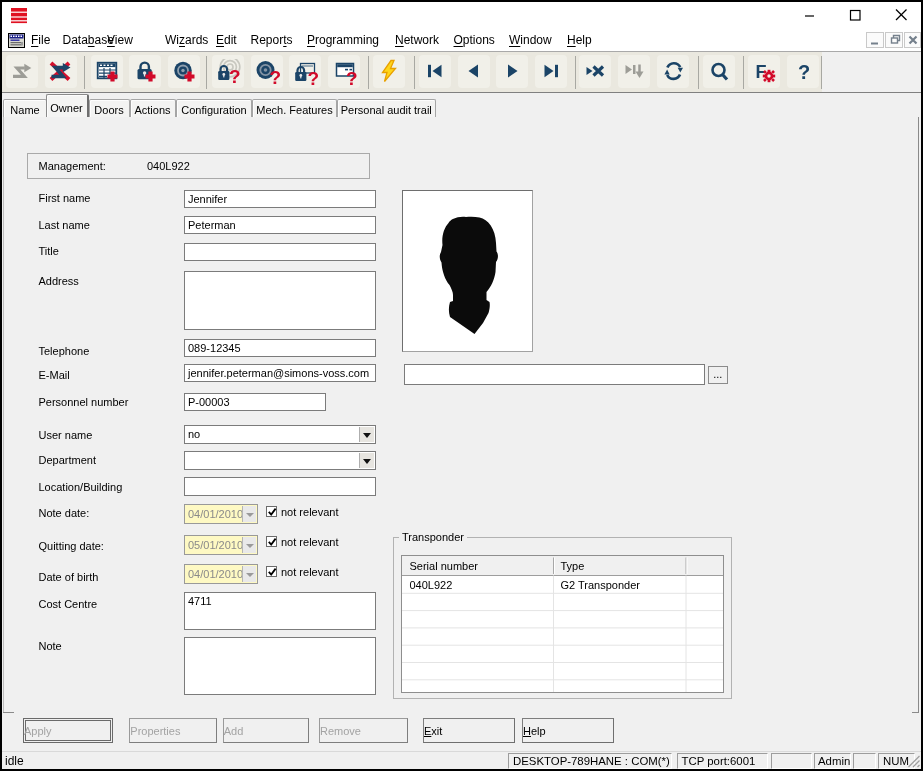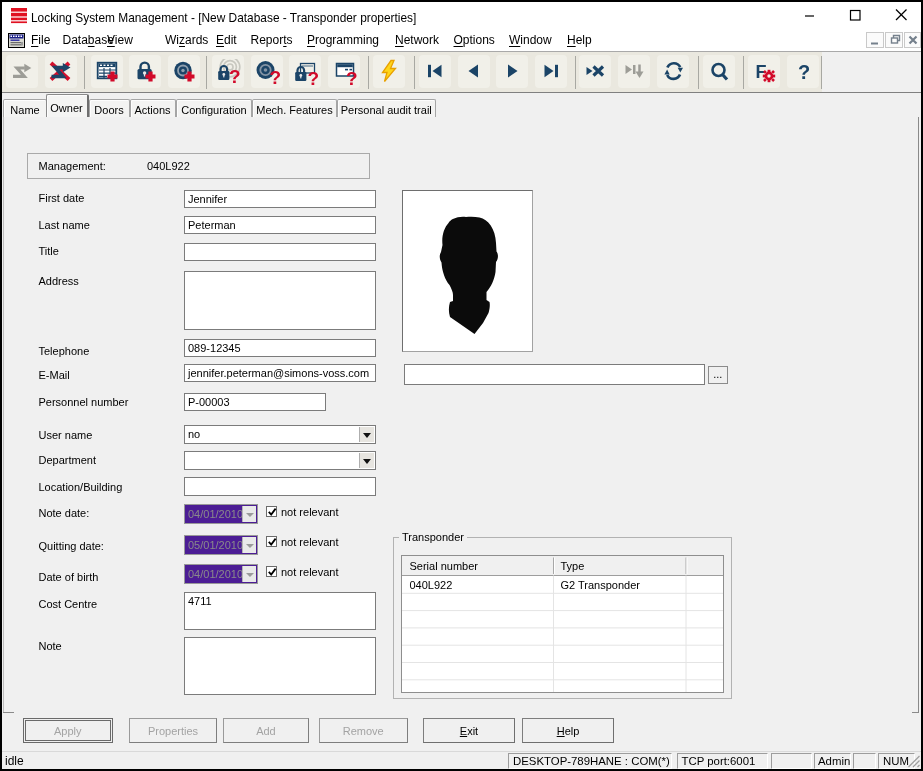--- a/index.html
+++ b/index.html
@@ -30,46 +30,45 @@
 #page { position:absolute; left:2px; top:117px; width:919px; height:596px; background:#f0f0f0; }
 #page-left { position:absolute; left:3px; top:117px; width:1px; height:596px; background:#bdbdbd; z-index:2; }
 #page-right { position:absolute; left:918px; top:117px; width:1px; height:596px; background:#8a8a8a; z-index:2; }
 #corner-l { position:absolute; left:3px; top:712px; width:11px; height:1px; background:#8a8a8a; z-index:2; }
 #corner-r { position:absolute; left:912px; top:712px; width:7px; height:1px; background:#8a8a8a; z-index:2; }
 
 .lbl { position:absolute; font-size:11px; color:#000; white-space:nowrap; }
 .inp { position:absolute; background:#fff; border:1px solid #7b7b7b; font-size:11px; color:#000; padding:2px 0 0 3px; white-space:nowrap; overflow:hidden; }
 .combo-btn { position:absolute; right:1px; top:1px; bottom:1px; width:15px; background:#e7e5e0; border-left:1px solid #aeaeae; }
 .combo-btn:after { content:""; position:absolute; left:3px; top:6px; border-left:4.5px solid transparent; border-right:4.5px solid transparent; border-top:5px solid #111; }
-.datef { position:absolute; background:#4c1d95; border:1px solid #999; font-size:11px; color:#8a8a8a; padding:3px 0 0 3px; }
+.datef { position:absolute; background:#fef9c3; border:1px solid #999; font-size:11px; color:#8a8a8a; padding:3px 0 0 3px; }
 .datef .da { position:absolute; right:1px; top:1px; bottom:1px; width:14px; background:#e9e9e9; border-left:1px solid #b5b5b5; }
 .datef .da:after { content:""; position:absolute; left:2.5px; top:7px; border-left:4px solid transparent; border-right:4px solid transparent; border-top:4.5px solid #9a9a9a; }
 .cb { position:absolute; width:11px; height:11px; background:#fff; border:1px solid #6b6b6b; }
 .cb svg { position:absolute; left:0px; top:0px; }
 
-.btn { position:absolute; top:718px; height:25px; background:#f0f0f0; border:1px solid #9a9a9a; border-bottom-color:#7e7e7e; border-right-color:#7e7e7e; font-size:11px; text-align:center; padding-top:6px; }
+.btn { position:absolute; top:718px; height:25px; background:#f0f0f0; border:1px solid #9a9a9a; border-bottom-color:#7e7e7e; border-right-color:#7e7e7e; font-size:11px; padding-top:6px; }
 .btn.dis { color:#a3a3a3; }
 .btn u { text-decoration:underline; text-underline-offset:1px; }
 #btn-apply { border:1px solid #6a6a6a; box-shadow:inset 0 0 0 1px #f0f0f0, inset 0 0 0 2px #6a6a6a; }
 
 #statusline { position:absolute; left:2px; top:751px; width:919px; height:1px; background:#d9d9d9; }
 #statusbar { position:absolute; left:2px; top:752px; width:919px; height:17px; background:#f0f0f0; font-size:12px; }
 .spart { position:absolute; top:752.5px; height:16px; border:1px solid; border-color:#9d9d9d #fff #fff #9d9d9d; font-size:11.4px; padding:1px 0 0 4px; white-space:nowrap; overflow:hidden; }
 </style>
 </head>
 <body>
 
 <div id="titlebar">
   <svg class="abs" style="left:9px;top:5.5px" width="17" height="16">
     <rect x="0" y="0" width="16" height="3.6" fill="#e01021"></rect>
     <rect x="0" y="4.8" width="16" height="3.6" fill="#e01021"></rect>
     <rect x="0" y="9.6" width="16" height="2.6" fill="#e01021"></rect>
     <rect x="0" y="13.4" width="16" height="1.7" fill="#e01021"></rect>
   </svg>
-  <div id="title-text">Locking System Management - [New Database - Transponder properties]</div>
   <svg class="abs" style="left:795px;top:0" width="120" height="28">
     <line x1="8" y1="14" x2="17" y2="14" stroke="#000" stroke-width="1.2"></line>
     <rect x="53.5" y="8.5" width="9.5" height="9.5" fill="none" stroke="#000" stroke-width="1.2"></rect>
     <line x1="99" y1="7.5" x2="109.5" y2="18" stroke="#000" stroke-width="1.2"></line>
     <line x1="109.5" y1="7.5" x2="99" y2="18" stroke="#000" stroke-width="1.2"></line>
   </svg>
 </div>
 
 <div id="menubar">
   <svg class="abs" style="left:6px;top:3px" width="17" height="15">
@@ -294,21 +293,21 @@
 <div id="page"></div>
 <div id="page-left"></div>
 <div id="page-right"></div>
 <div id="corner-l"></div>
 <div id="corner-r"></div>
 
 <div class="abs" style="left:27px;top:152.5px;width:343px;height:26px;border:1px solid #a9a9a9"></div>
 <div class="lbl" style="left:38.5px;top:160px">Management:</div>
 <div class="lbl" style="left:147px;top:160px">040L922</div>
 
-<div class="lbl" style="left:38.5px;top:192px">First date</div>
+<div class="lbl" style="left:38.5px;top:192px">First name</div>
 <div class="inp" style="left:184px;top:190px;width:192px;height:18px">Jennifer</div>
 <div class="lbl" style="left:38.5px;top:218.5px">Last name</div>
 <div class="inp" style="left:184px;top:216.4px;width:192px;height:18px">Peterman</div>
 <div class="lbl" style="left:38.5px;top:245px">Title</div>
 <div class="inp" style="left:184px;top:242.7px;width:192px;height:18px"></div>
 <div class="lbl" style="left:38.5px;top:275px">Address</div>
 <div class="inp" style="left:184px;top:270.5px;width:192px;height:59px"></div>
 <div class="lbl" style="left:38.5px;top:344.5px">Telephone</div>
 <div class="inp" style="left:184px;top:338.5px;width:192px;height:18px">089-12345</div>
 <div class="lbl" style="left:38.5px;top:368.5px">E-Mail</div>

